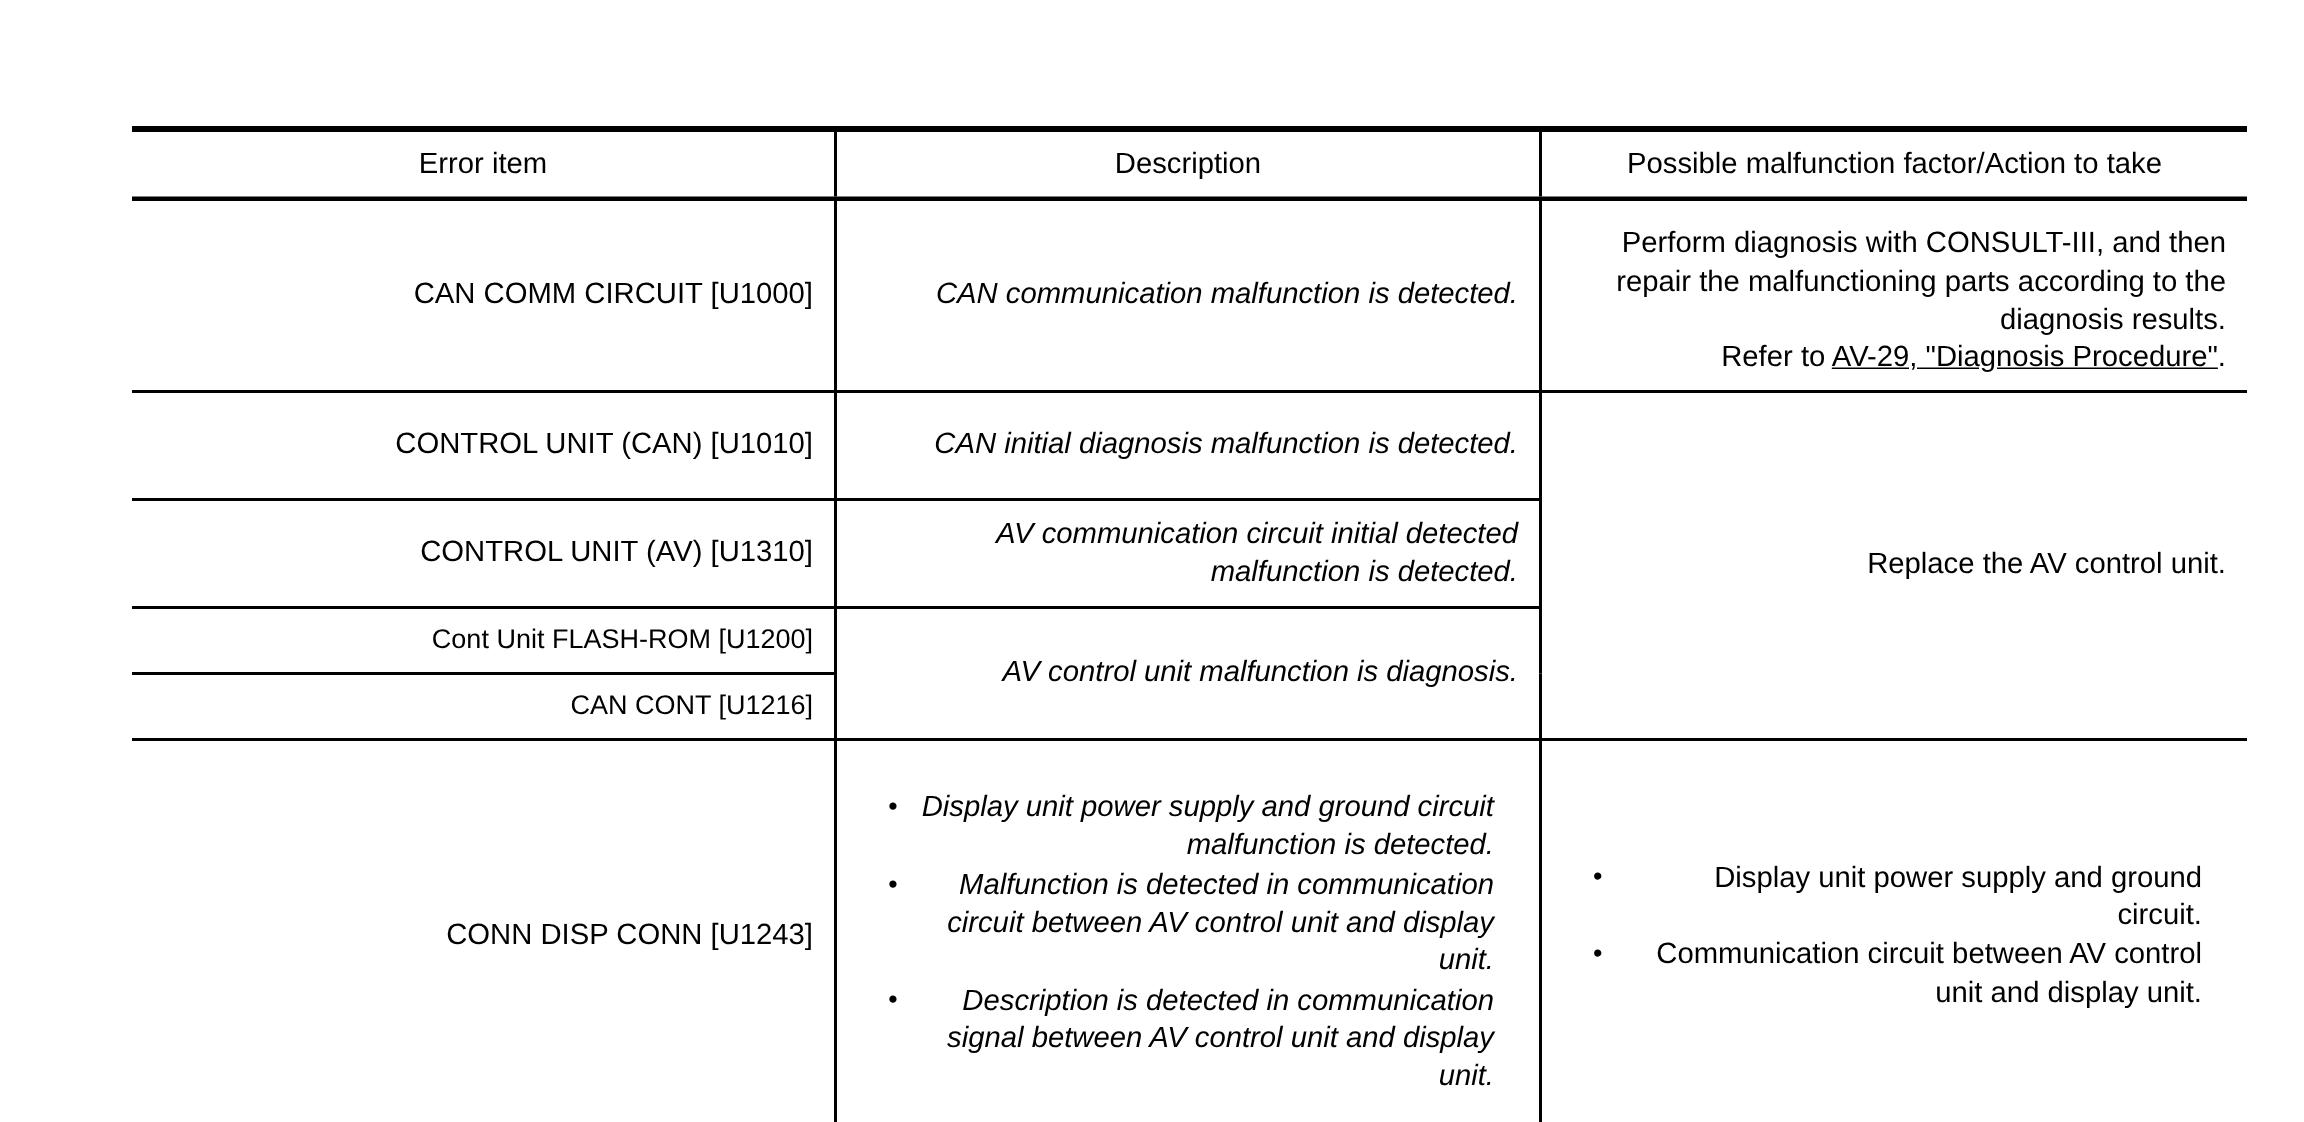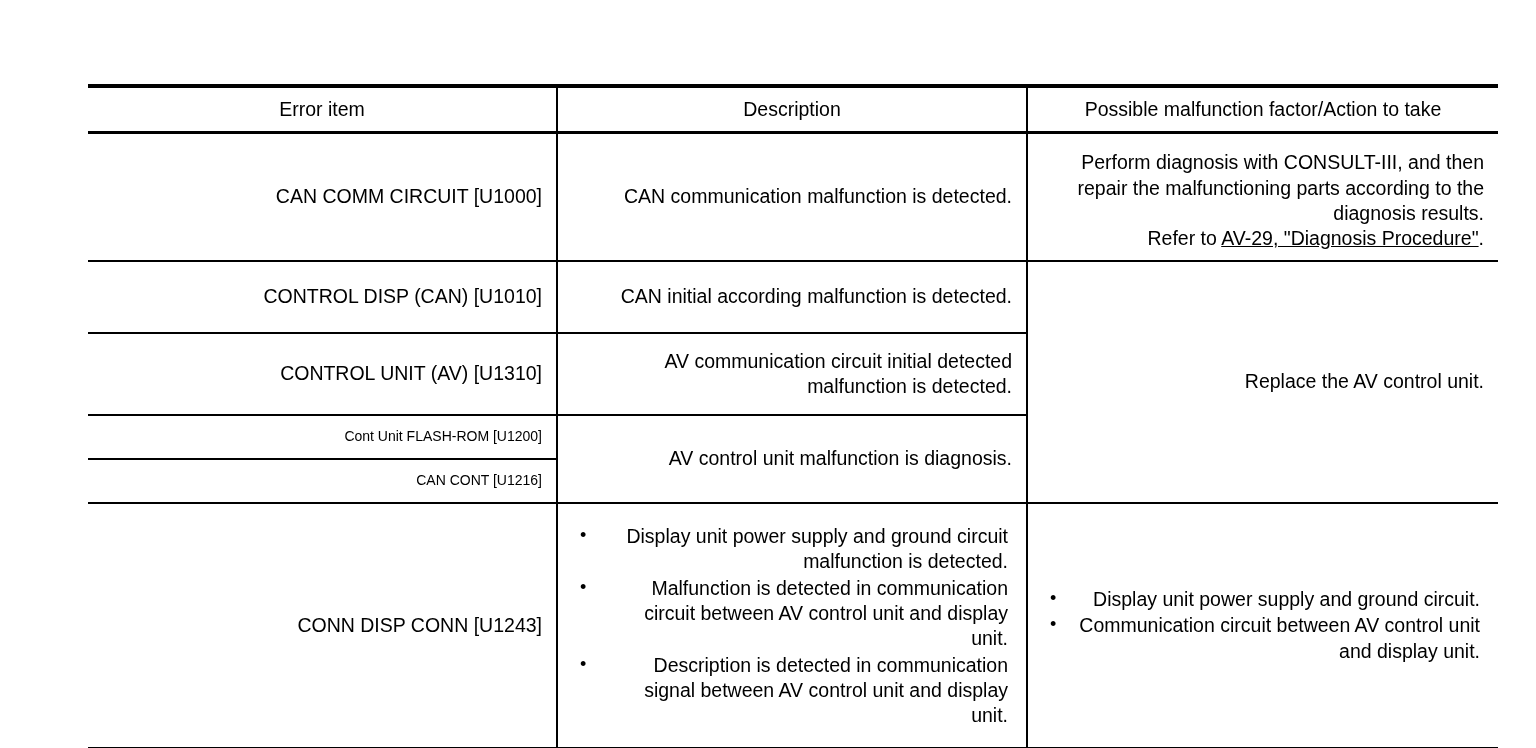--- a/index.html
+++ b/index.html
@@ -64,43 +64,43 @@
     border-bottom: 3px solid #000;
     padding-top: 9px;
     padding-bottom: 9px;
     font-weight: normal;
     white-space: nowrap;
   }
 
   tbody tr:last-child td { border-bottom: none; }
 
   td.item-cell { white-space: nowrap; }
-  td.tight { padding-top: 5px; padding-bottom: 6px; font-size: 14px; }
+  td.tight { padding-top: 5px; padding-bottom: 6px; font-size: 18px; }
 
   .r1 { height: 128px; }
   .r2 { height: 72px; }
-  .r3 { height: 82px; }
+  .r3 { height: 72px; }
   .r4 { height: 44px; }
   .r5 { height: 44px; }
   .r6 { height: 246px; }
 
-  td.desc-cell { vertical-align: middle; }
+  td.desc-cell { vertical-align: middle; font-style: italic; }
   td.action-cell { vertical-align: middle; }
 
   .lines p {
     margin: 0;
   }
 
   a.ref-link {
     color: #000000;
     text-decoration: underline;
   }
 
   ul.bullets {
-    margin: 4px;
+    margin: 16px;
     padding: 0;
     list-style: none;
   }
   ul.bullets li {
     position: relative;
     padding-left: 26px;
     margin: 0 0 1px 0;
   }
   ul.bullets li::before {
     content: "\2022";
@@ -137,22 +137,22 @@
           <td class="desc-cell">CAN communication malfunction is detected.</td>
           <td class="action-cell vtop" rowspan="1">
             <div class="lines">
               <p>Perform diagnosis with CONSULT-III, and then repair the malfunctioning parts according to the diagnosis results.</p>
               <p><span>Refer to </span><a class="ref-link" href="#">AV-29, "Diagnosis  Procedure"</a><span>.</span></p>
             </div>
           </td>
         </tr>
 
         <tr class="r2">
-          <td class="item-cell">CONTROL DISP (CAN) [U1010]</td>
-          <td class="desc-cell">CAN initial according malfunction is detected.</td>
+          <td class="item-cell">CONTROL UNIT (CAN) [U1010]</td>
+          <td class="desc-cell">CAN initial diagnosis malfunction is detected.</td>
           <td class="action-cell" rowspan="4">Replace the AV control unit.</td>
         </tr>
 
         <tr class="r3">
           <td class="item-cell">CONTROL UNIT (AV) [U1310]</td>
           <td class="desc-cell">AV communication circuit initial detected malfunction is detected.</td>
         </tr>
 
         <tr class="r4">
           <td class="item-cell tight">Cont Unit FLASH-ROM [U1200]</td>

